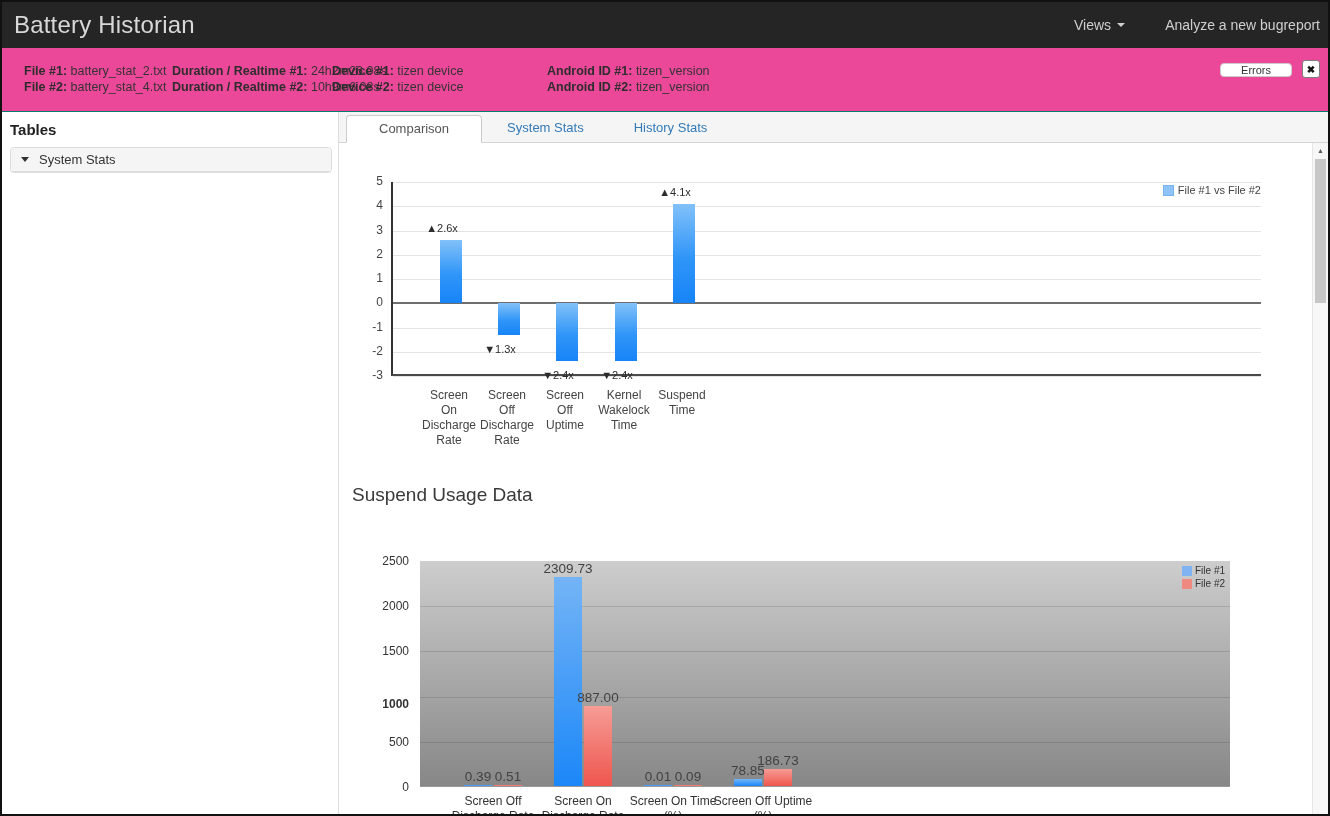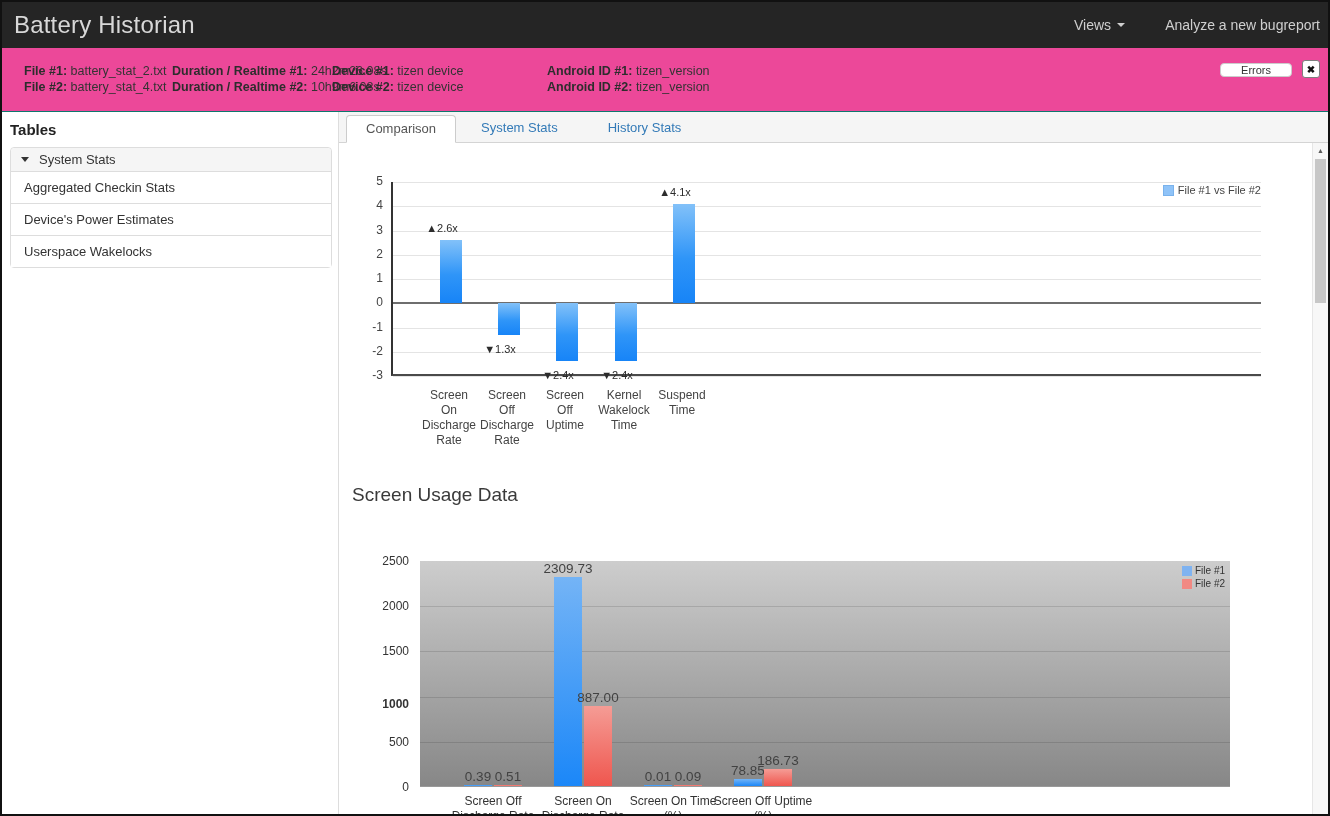--- a/index.html
+++ b/index.html
@@ -45,21 +45,21 @@
   .acc-caret { width:0; height:0; border-left:4px solid transparent; border-right:4px solid transparent;
                border-top:5px solid #333; }
   .acc-items { list-style:none; }
   .acc-items li { padding:8px 13px; font-size:13px; color:#333; background:#fff; cursor:pointer; }
   .acc-items li + li { border-top:1px solid #ddd; }
 
   .main { flex:1; position:relative; background:#fff; }
   .tabbar { height:31px; background:#f5f5f5; border-bottom:1px solid #d4d4d4; display:flex;
             align-items:flex-end; padding-left:7px; position:relative; z-index:2; }
   .tab-active { background:#fff; border:1px solid #ccc; border-bottom:1px solid #fff;
-                border-radius:4px 4px 0 0; padding:5px 19px 6px; font-size:13px; color:#555;
+                border-radius:4px 4px 0 0; padding:5px 32px 6px; font-size:13px; color:#555;
                 margin-bottom:-1px; cursor:pointer; }
   .tab-link { padding:5px 25px 7px; font-size:13px; color:#337ab7; cursor:pointer; }
 
   .scrollpane { position:absolute; top:31px; left:0; width:973px; height:671px;
                 overflow:hidden; background:#fff; }
 
   .vscroll { position:absolute; top:31px; right:0; width:16px; height:671px; background:#f7f7f7;
              border-left:1px solid #e6e6e6; cursor:pointer; }
   .sb-arrow { height:15px; text-align:center; font-size:7px; color:#5a5a5a; line-height:15px; }
   .sb-thumb { position:absolute; left:2px; top:16px; width:11px; height:144px; background:#c7c7c7; }
@@ -138,37 +138,32 @@
 
   <div class="body-row">
 
     <aside class="sidebar">
       <h2 class="sidebar-title">Tables</h2>
       <div class="accordion">
         <div class="acc-header">
           <span class="acc-caret"></span>
           <span>System Stats</span>
         </div>
-        <ul class="acc-items" id="sidebar-items">
-            <li>Aggregated Checkin Stats</li>
-            <li>Device's Power Estimates</li>
-            <li>Userspace Wakelocks</li>
-          </ul>
       </div>
     </aside>
 
     <main class="main">
       <div class="tabbar" id="tabbar">
           <div class="tab-active">Comparison</div>
           <div class="tab-link">System Stats</div>
           <div class="tab-link">History Stats</div>
         </div>
 
       <div class="scrollpane" id="scrollpane">
-        <h2 class="section-title">Screen Usage Data</h2>
+        <h2 class="section-title">Suspend Usage Data</h2>
       <div class="c1-plot">
             <div class="c1-grid" style="top: 0px;"></div>
             <div class="c1-grid" style="top: 24px;"></div>
             <div class="c1-grid" style="top: 49px;"></div>
             <div class="c1-grid" style="top: 73px;"></div>
             <div class="c1-grid" style="top: 97px;"></div>
             <div class="c1-zero" style="top: 120px;"></div>
             <div class="c1-grid" style="top: 146px;"></div>
             <div class="c1-grid" style="top: 170px;"></div>
             <div class="c1-grid" style="top: 194px;"></div>

